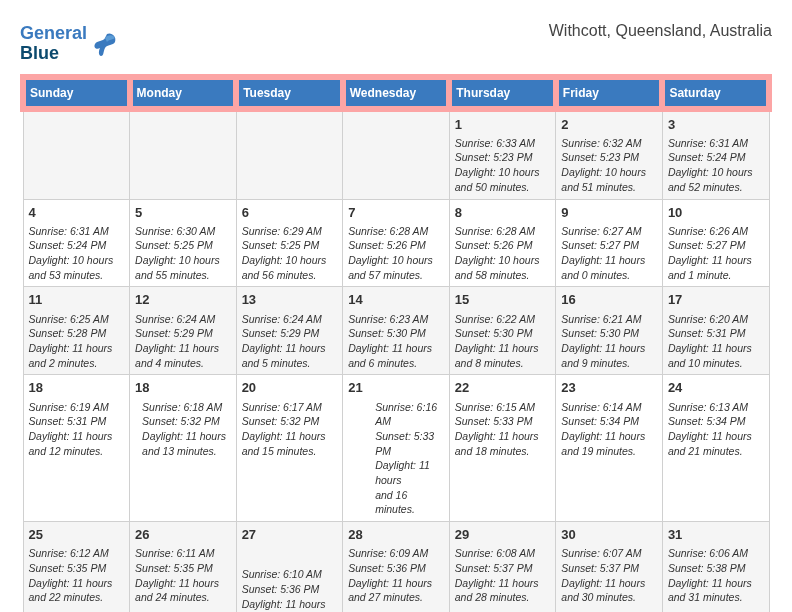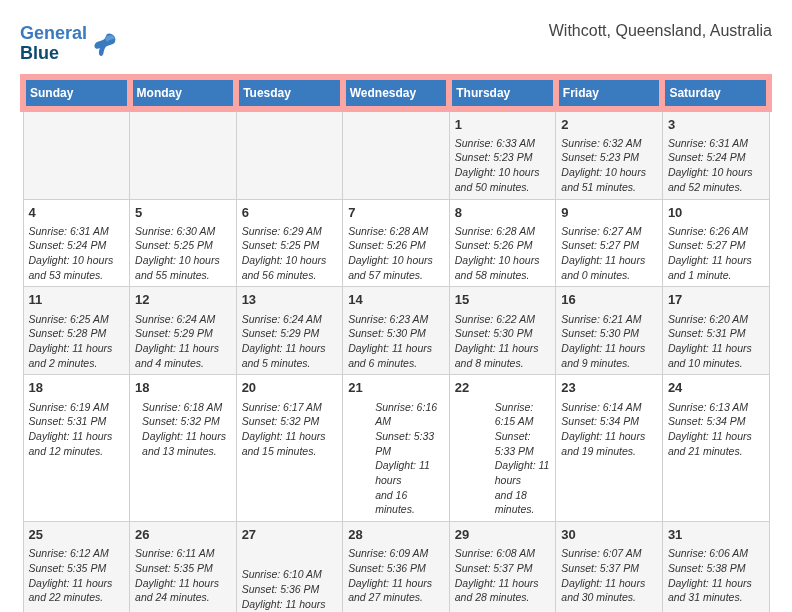--- a/index.html
+++ b/index.html
@@ -276,21 +276,21 @@
         </td>
         <td>
           <span class="day-num">21</span>
           <div class="day-info" style="white-space: pre-line; margin-left: 27px;">Sunrise: 6:16 AM
 Sunset: 5:33 PM
 Daylight: 11 hours
 and 16 minutes.</div>
         </td>
         <td>
           <span class="day-num">22</span>
-          <div class="day-info" style="white-space: pre-line; margin-left: 40px;">Sunrise: 6:15 AM
+          <div class="day-info" style="white-space: pre-line;">Sunrise: 6:15 AM
 Sunset: 5:33 PM
 Daylight: 11 hours
 and 18 minutes.</div>
         </td>
         <td>
           <span class="day-num">23</span>
           <div class="day-info" style="white-space: pre-line;">Sunrise: 6:14 AM
 Sunset: 5:34 PM
 Daylight: 11 hours
 and 19 minutes.</div>

